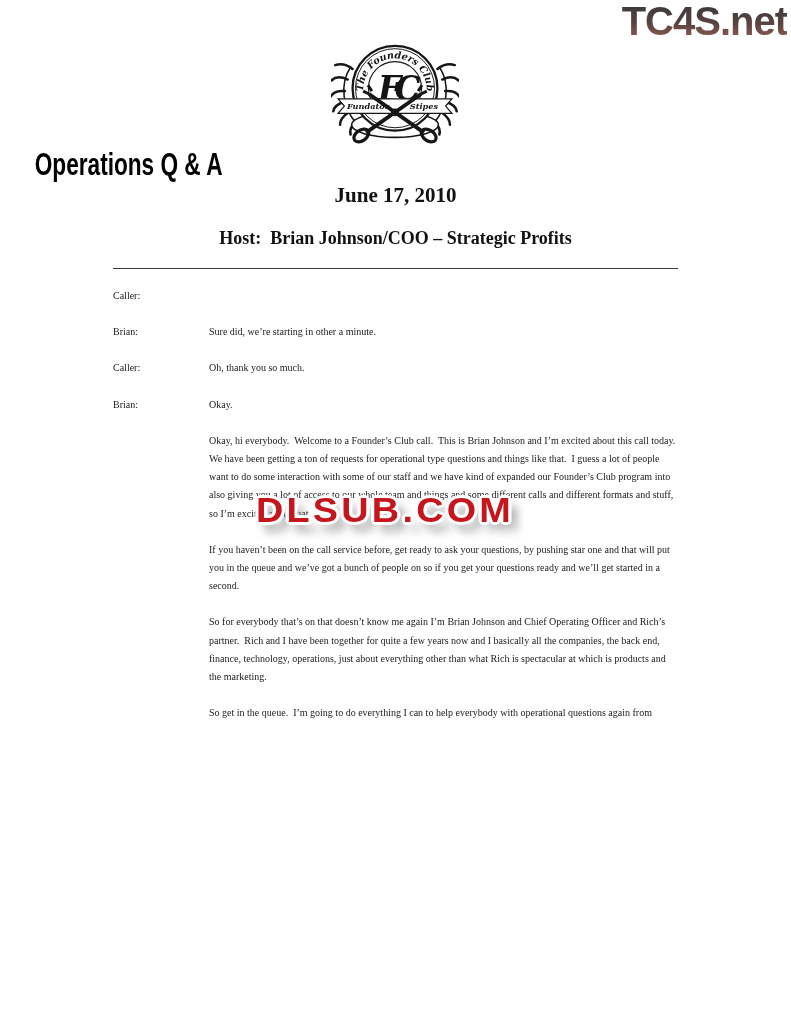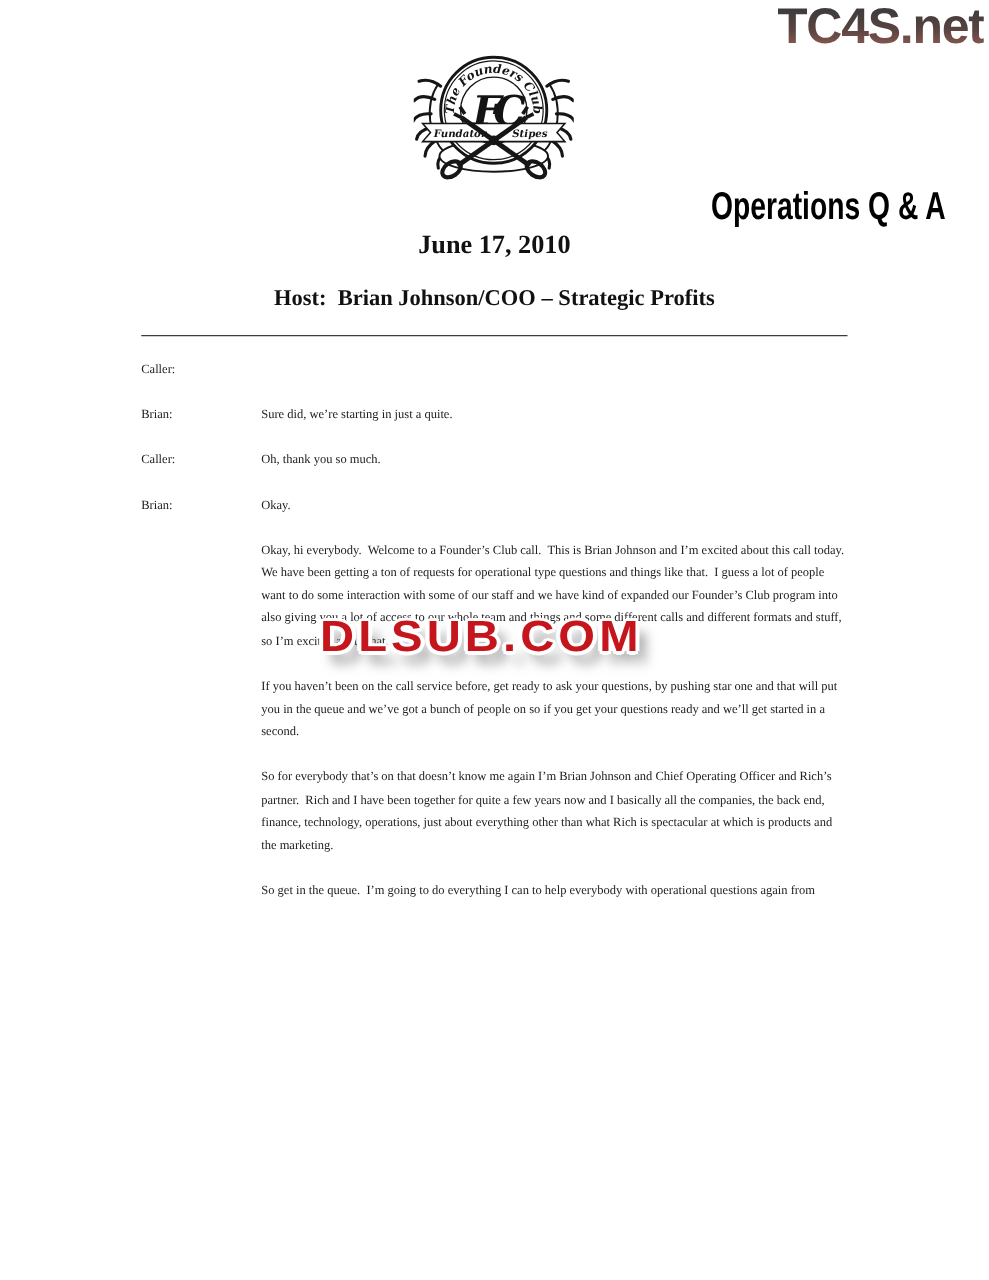--- a/index.html
+++ b/index.html
@@ -11,21 +11,21 @@
   .tc4s{
     position:absolute;top:0px;right:4px;
     font-family:"Liberation Sans",sans-serif;font-weight:800;font-size:40px;line-height:1.05;
     letter-spacing:-1px;color:#4a403e;
     background:linear-gradient(180deg,#403c3c 20%,#584340 55%,#8a5a52 90%,#9a655c 100%);
     -webkit-background-clip:text;background-clip:text;-webkit-text-fill-color:transparent;
   }
   
   .logo{position:absolute;top:40px;left:331px;width:128px;height:108px;}
   
-  .title-wrap{position:absolute;top:149px;left:0;width:791px;text-align:right;}
+  .title-wrap{position:absolute;top:149px;left:0;width:791px;text-align:left;}
   .title-inner{
     display:inline-block;transform:scaleX(0.73);transform-origin:50% 50%;
     font-family:"Liberation Sans",sans-serif;font-weight:700;font-size:31px;line-height:1;
     color:#000;
   }
   .date-line{position:absolute;top:183px;left:0;width:791px;text-align:center;
     font-weight:700;font-size:21px;color:#111;}
   .host-line{position:absolute;top:228px;left:0;width:791px;text-align:center;
     font-weight:700;font-size:18px;color:#111;white-space:pre-wrap;}
   .header-rule{position:absolute;top:268px;left:113px;width:565px;border-top:1px solid #3c3c3c;}
@@ -125,21 +125,21 @@
   <div class="date-line">June 17, 2010</div>
   <div class="host-line">Host:  Brian Johnson/COO – Strategic Profits</div>
   <div class="header-rule"></div>
 
   <div class="content">
     <div class="drow">
       <div class="speaker">Caller:</div>
     </div>
     <div class="drow">
       <div class="speaker">Brian:</div>
-      <div class="dtext">Sure did, we’re starting in just a quite.</div>
+      <div class="dtext">Sure did, we’re starting in other a minute.</div>
     </div>
     <div class="drow">
       <div class="speaker">Caller:</div>
       <div class="dtext">Oh, thank you so much.</div>
     </div>
     <div class="drow">
       <div class="speaker">Brian:</div>
       <div class="dtext">Okay.</div>
     </div>
     <div class="para">Okay, hi everybody.  Welcome to a Founder’s Club call.  This is Brian Johnson and I’m excited about this call today.  We have been getting a ton of requests for operational type questions and things like that.  I guess a lot of people want to do some interaction with some of our staff and we have kind of expanded our Founder’s Club program into also giving you a lot of access to our whole team and things and some different calls and different formats and stuff, so I’m excited about that.</div>

